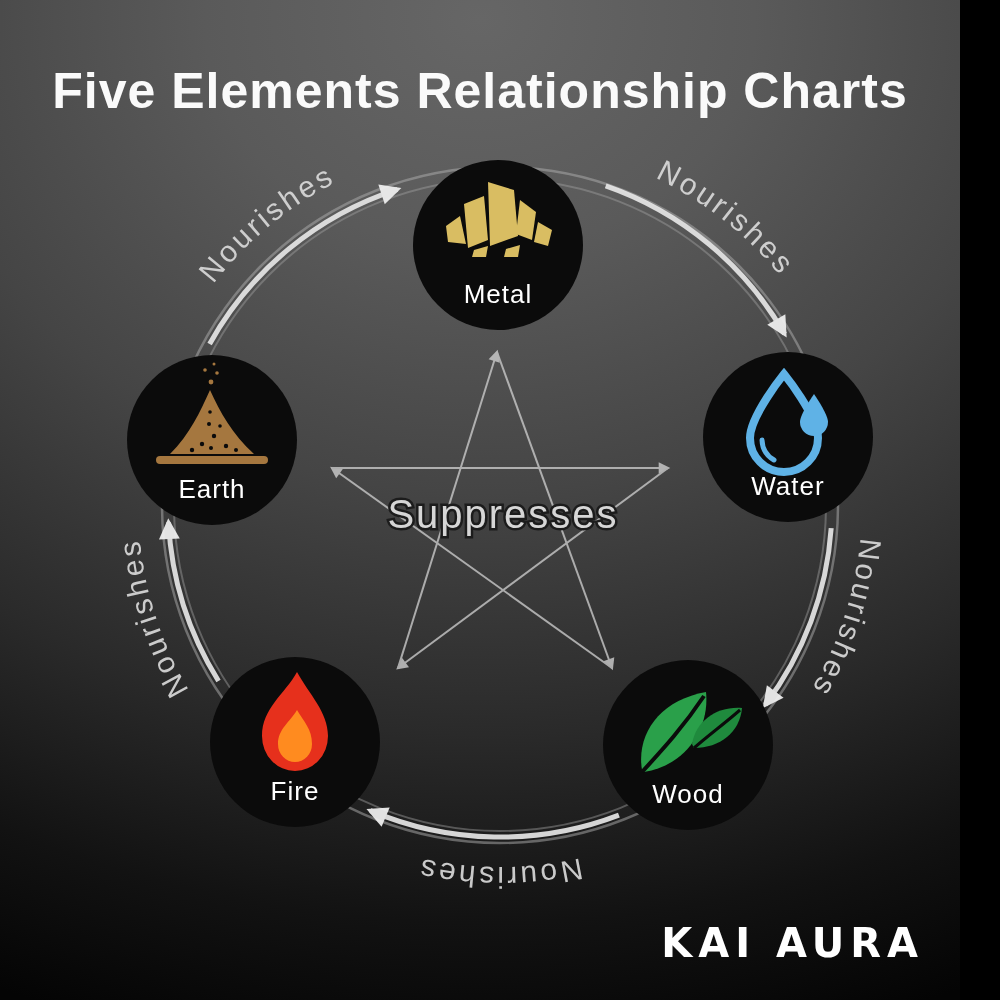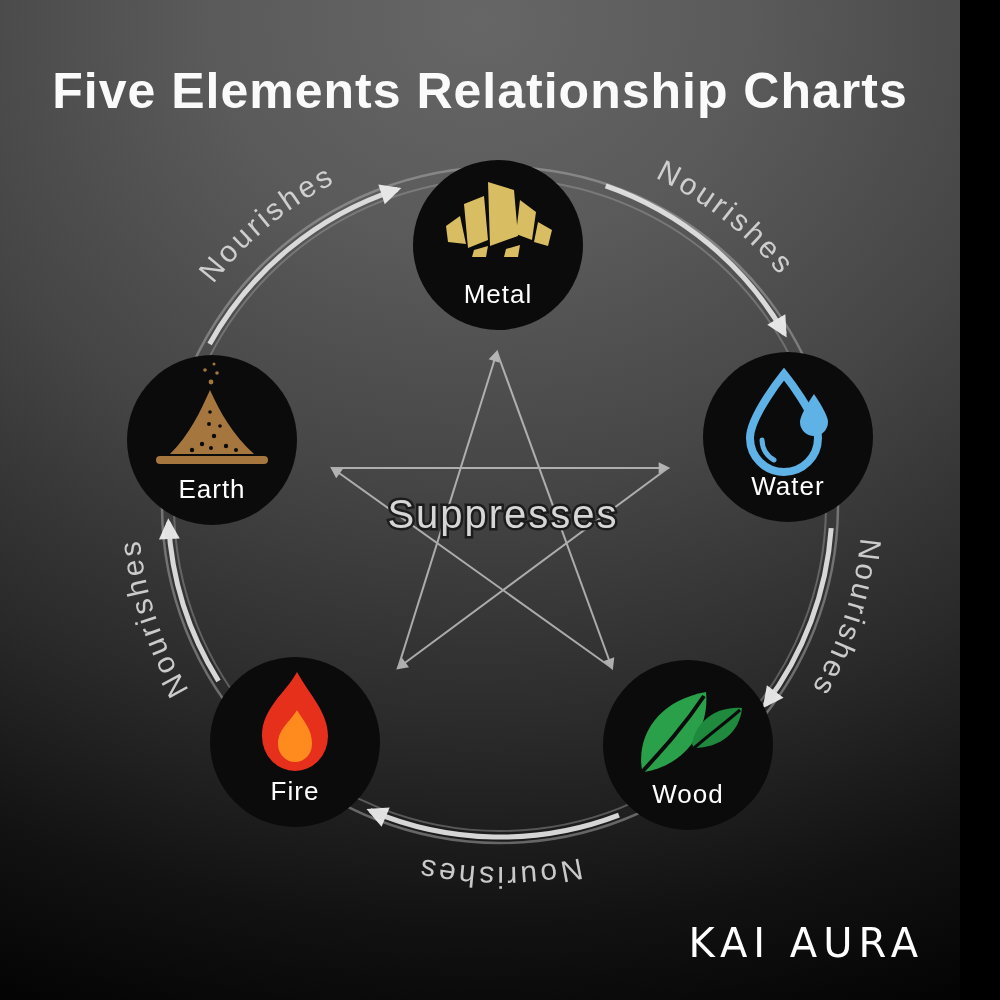--- a/index.html
+++ b/index.html
@@ -7,21 +7,21 @@
     position:relative;width:960px;height:1000px;overflow:hidden;
     font-family:"Liberation Sans",sans-serif;
     background:radial-gradient(130% 105% at 50% 2%, #666666 0%, #5a5a5a 22%, #454545 45%, #2a2a2a 68%, #121212 86%, #040404 100%);
   }
   .title{
     position:absolute;top:62px;left:0;width:100%;text-align:center;
     font-size:50px;font-weight:bold;color:#fafafa;letter-spacing:1px;
   }
   .brand{
     position:absolute;right:36px;bottom:34px;
-    font-size:40px;font-weight:normal;color:#ffffff;letter-spacing:6px;
+    font-size:40px;font-weight:bold;color:#ffffff;letter-spacing:6px;
     font-family:"DejaVu Sans",sans-serif;
   }
   svg.diagram{position:absolute;left:0;top:0;}
   .nourish-label{fill:#d9d9d9;font-size:30px;letter-spacing:3px;opacity:.92;}
   .element-label{fill:#ffffff;font-size:26px;letter-spacing:1px;text-anchor:middle;}
   .center-label{
     fill:#d6d6d6;font-size:40px;letter-spacing:2px;text-anchor:middle;
     stroke:#1c1c1c;stroke-width:5px;paint-order:stroke;
   }
 </style>

